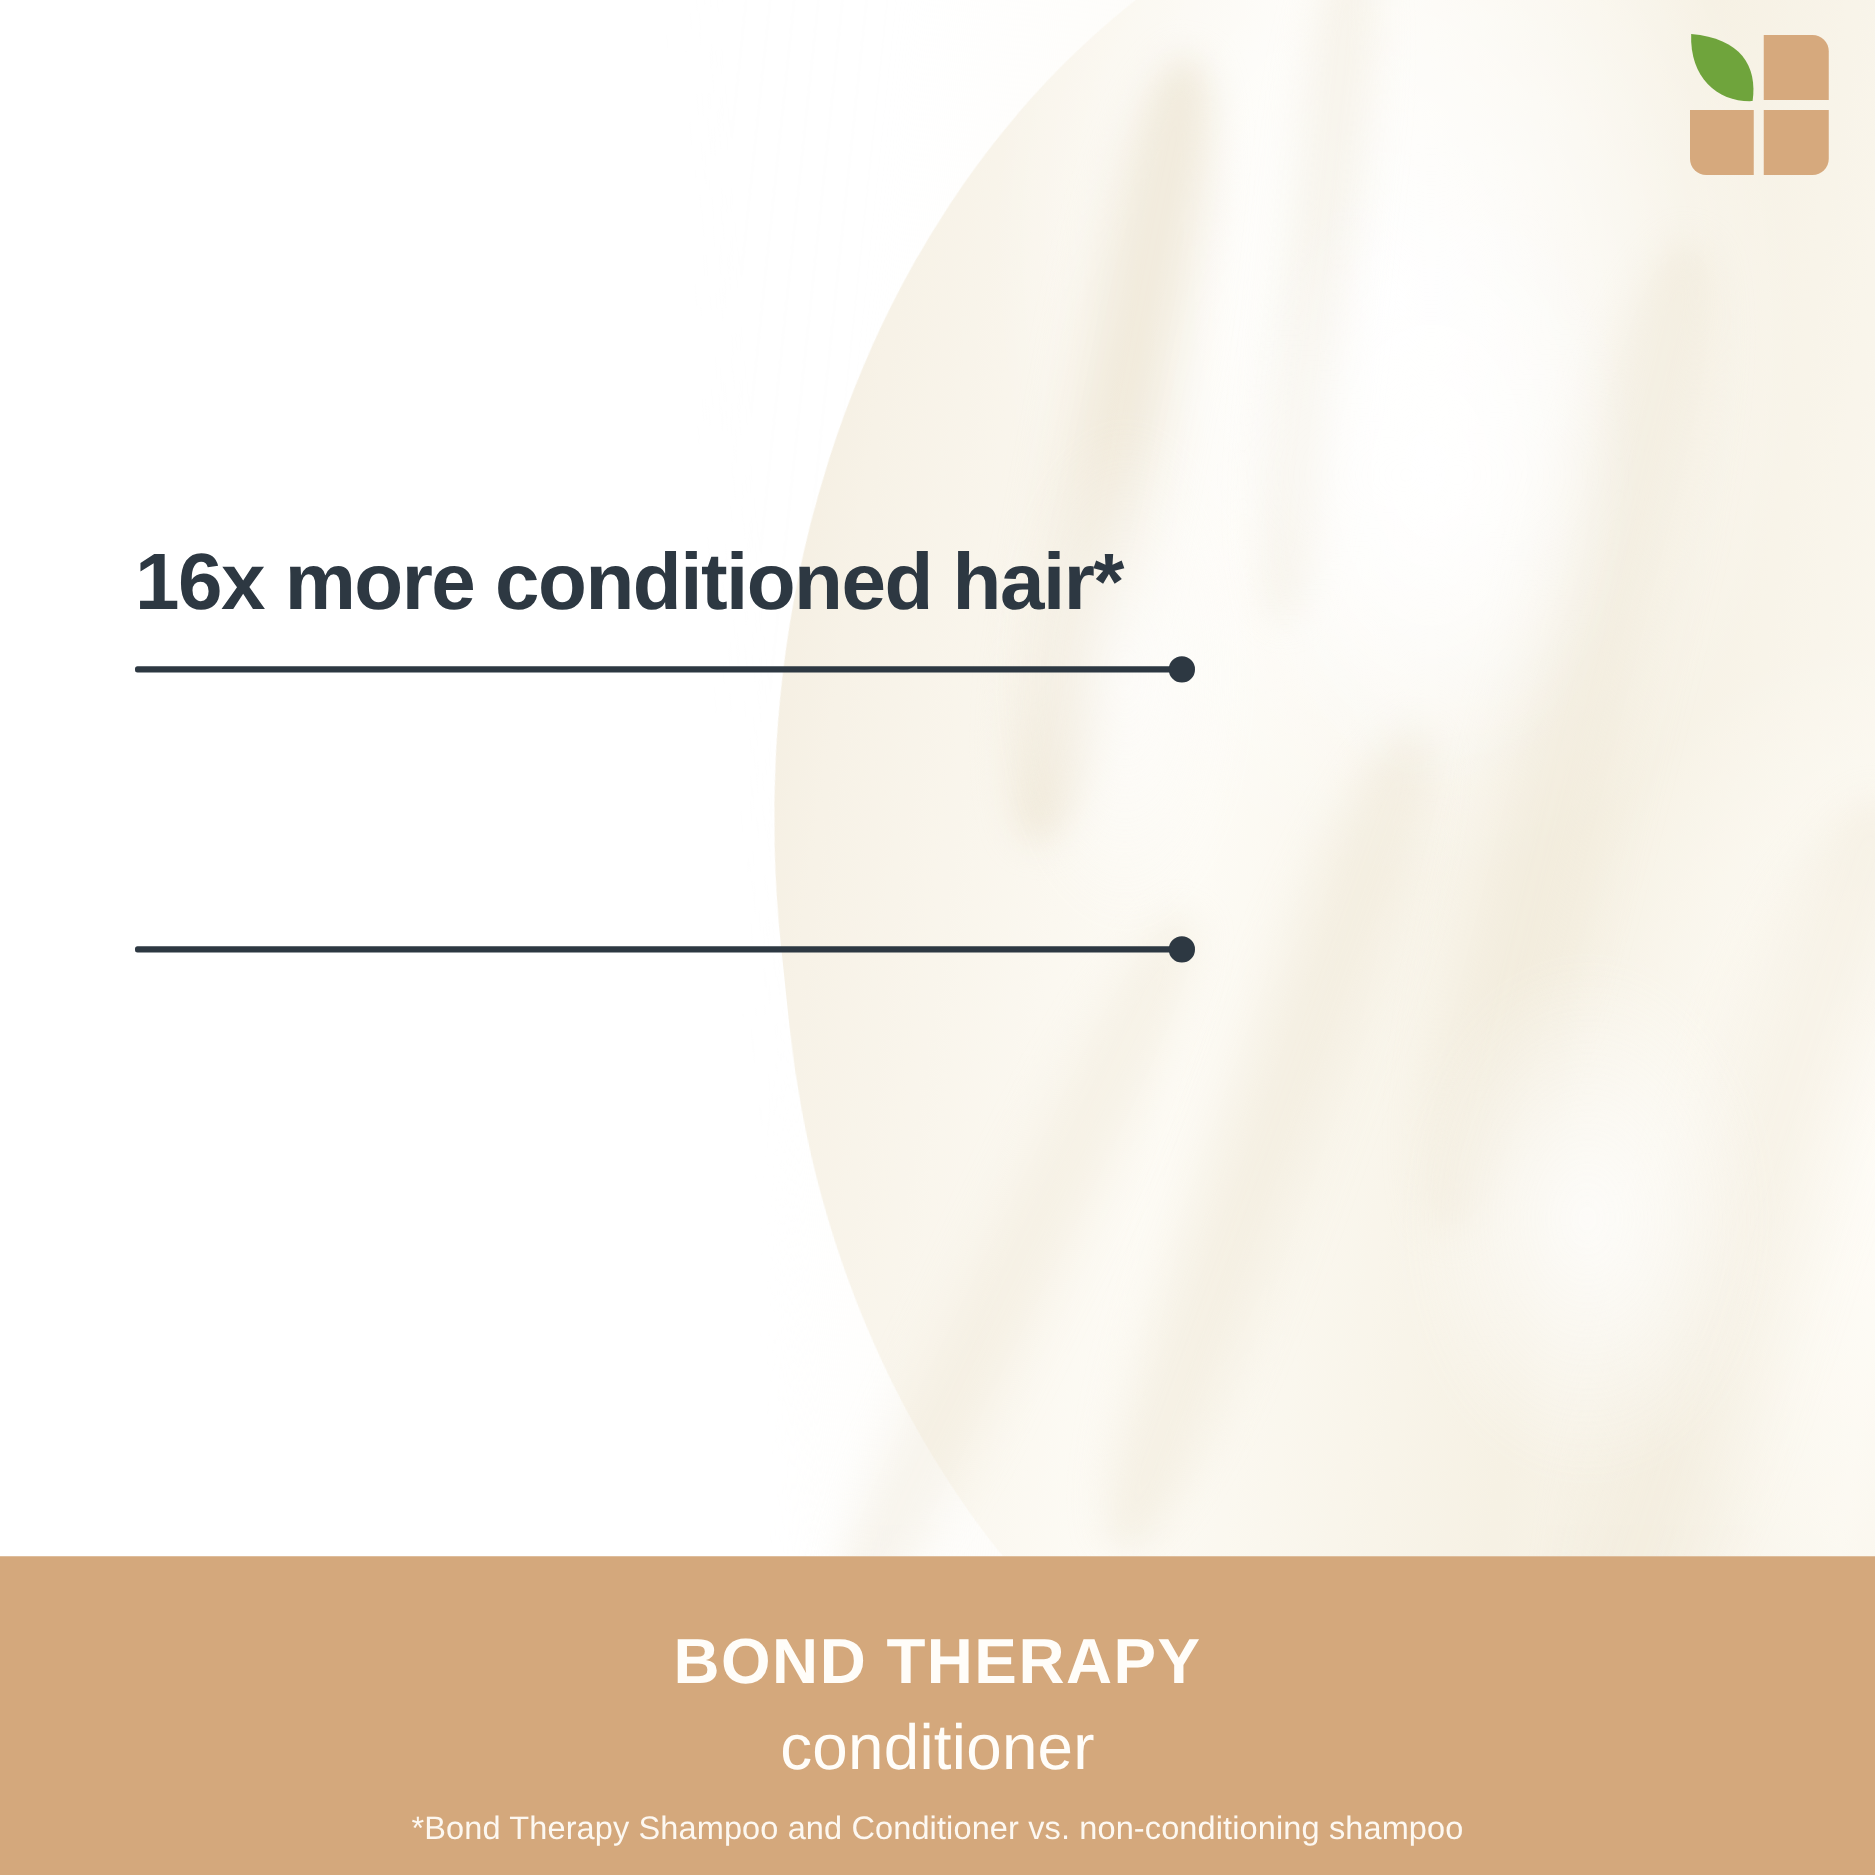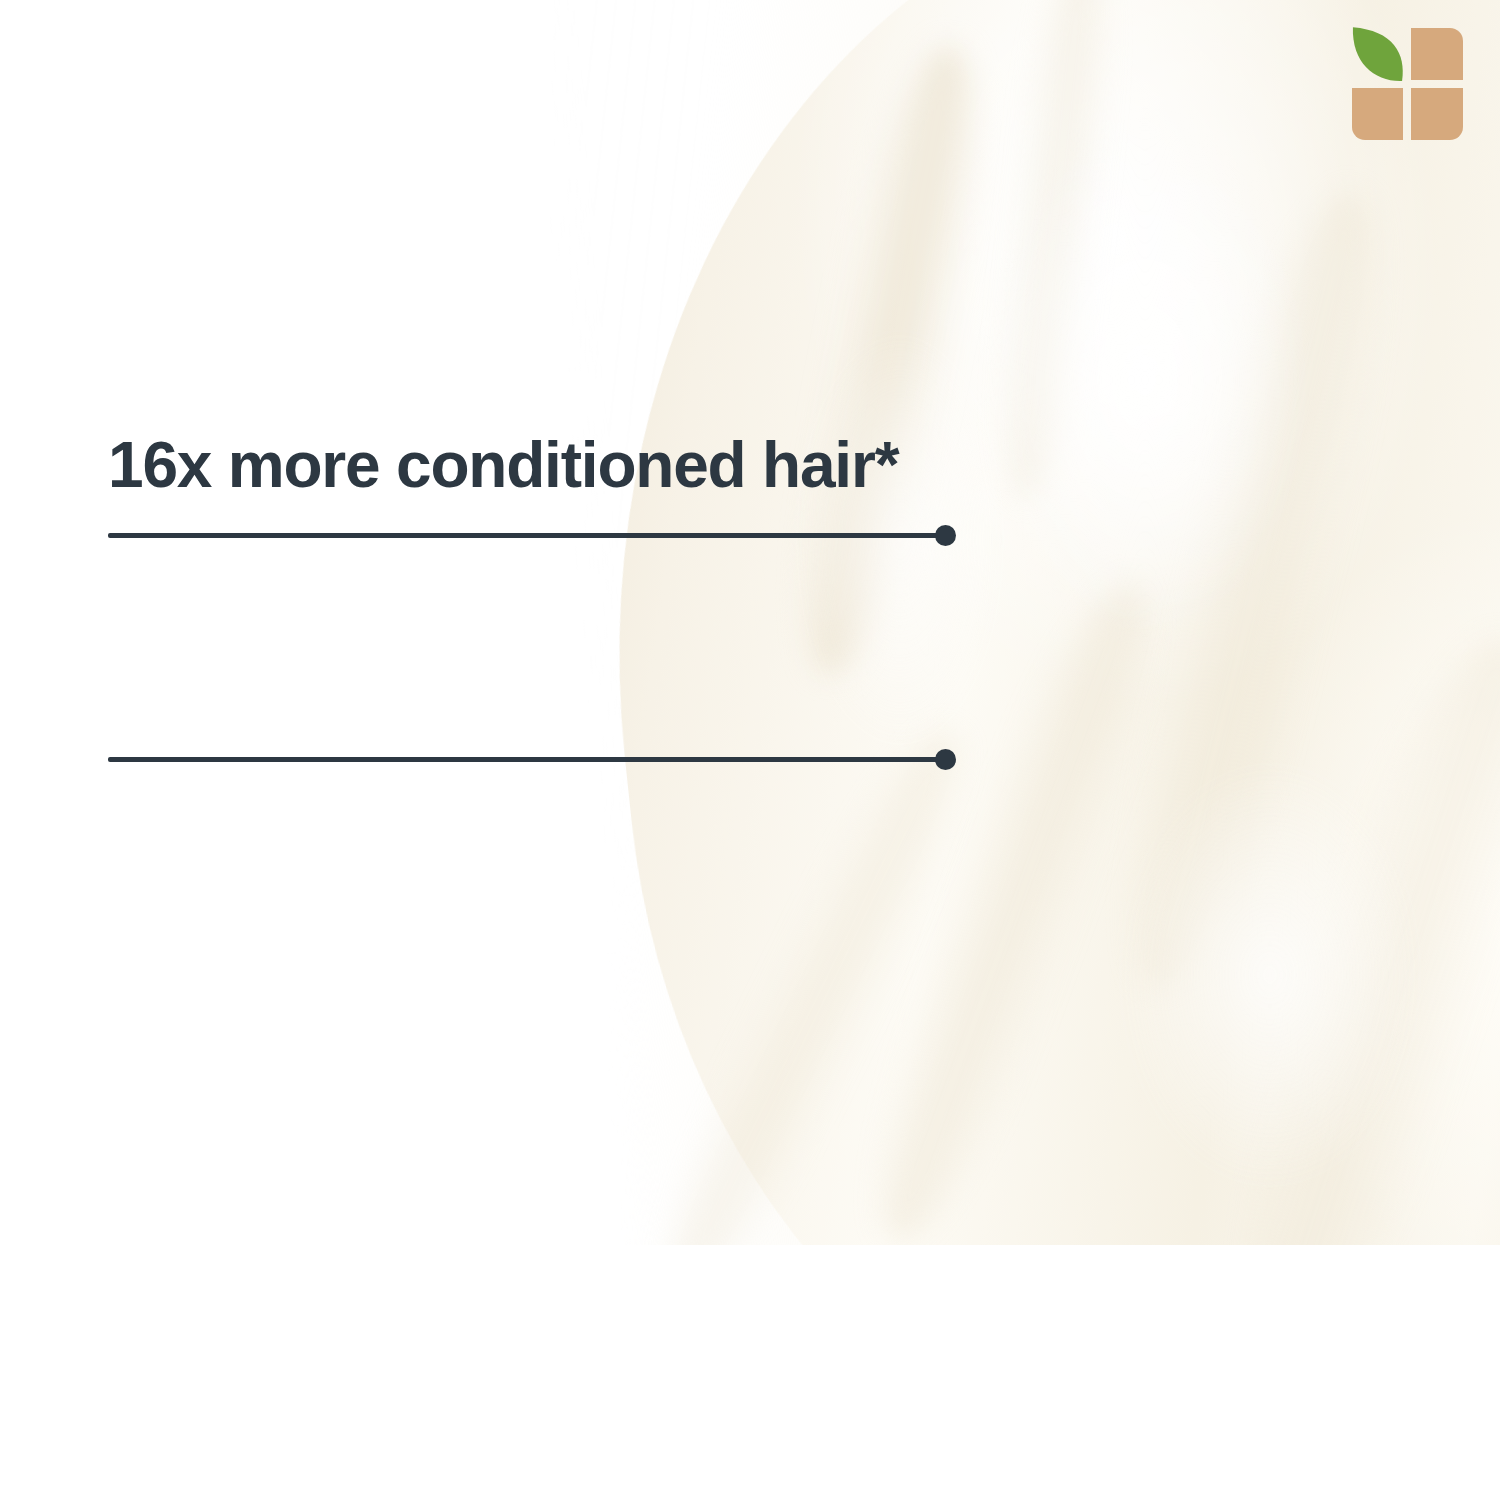--- a/index.html
+++ b/index.html
@@ -233,14 +233,19 @@
 
     <div class="claim claim-2">
       <div class="rule">
         <div class="bar"></div>
         <div class="knob"></div>
       </div>
     </div>
 
   </div>
 
+  <div class="banner">
+    <div class="banner-title">BOND THERAPY</div>
+    <div class="banner-subtitle">conditioner</div>
+    <div class="banner-footnote">*Bond Therapy Shampoo and Conditioner vs. non-conditioning shampoo</div>
+  </div>
 
 </div>
 
 </body></html>

